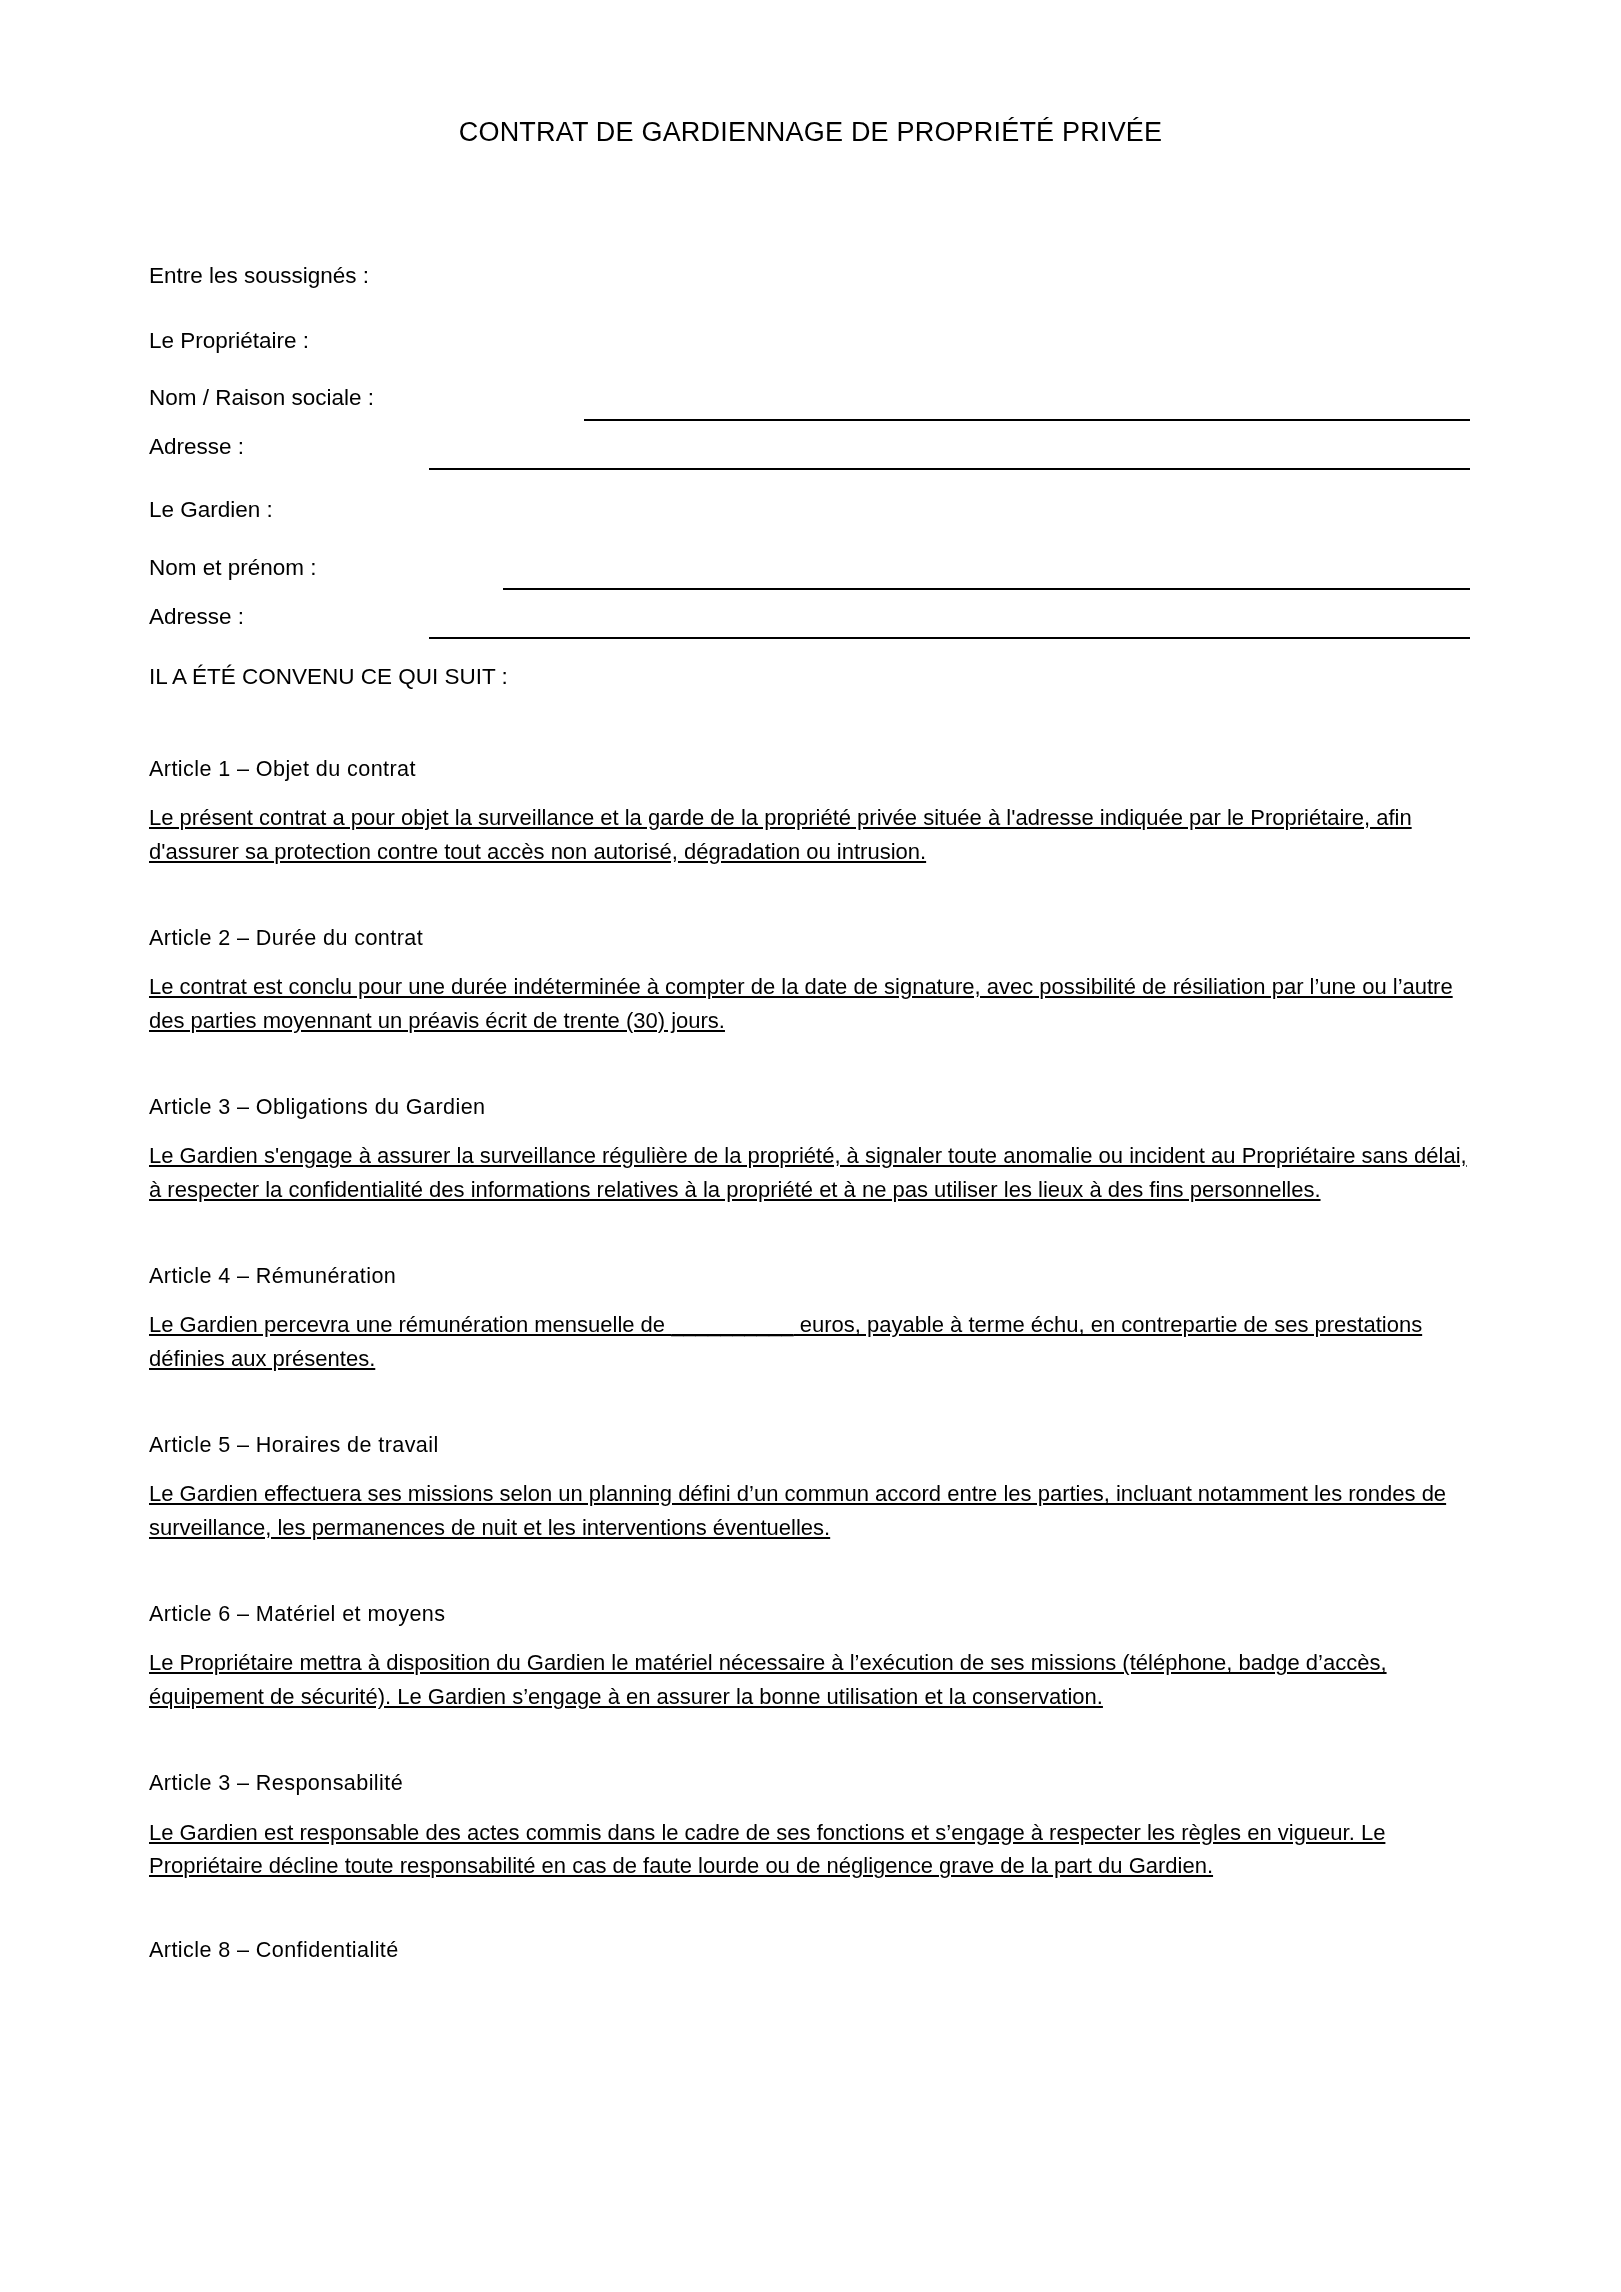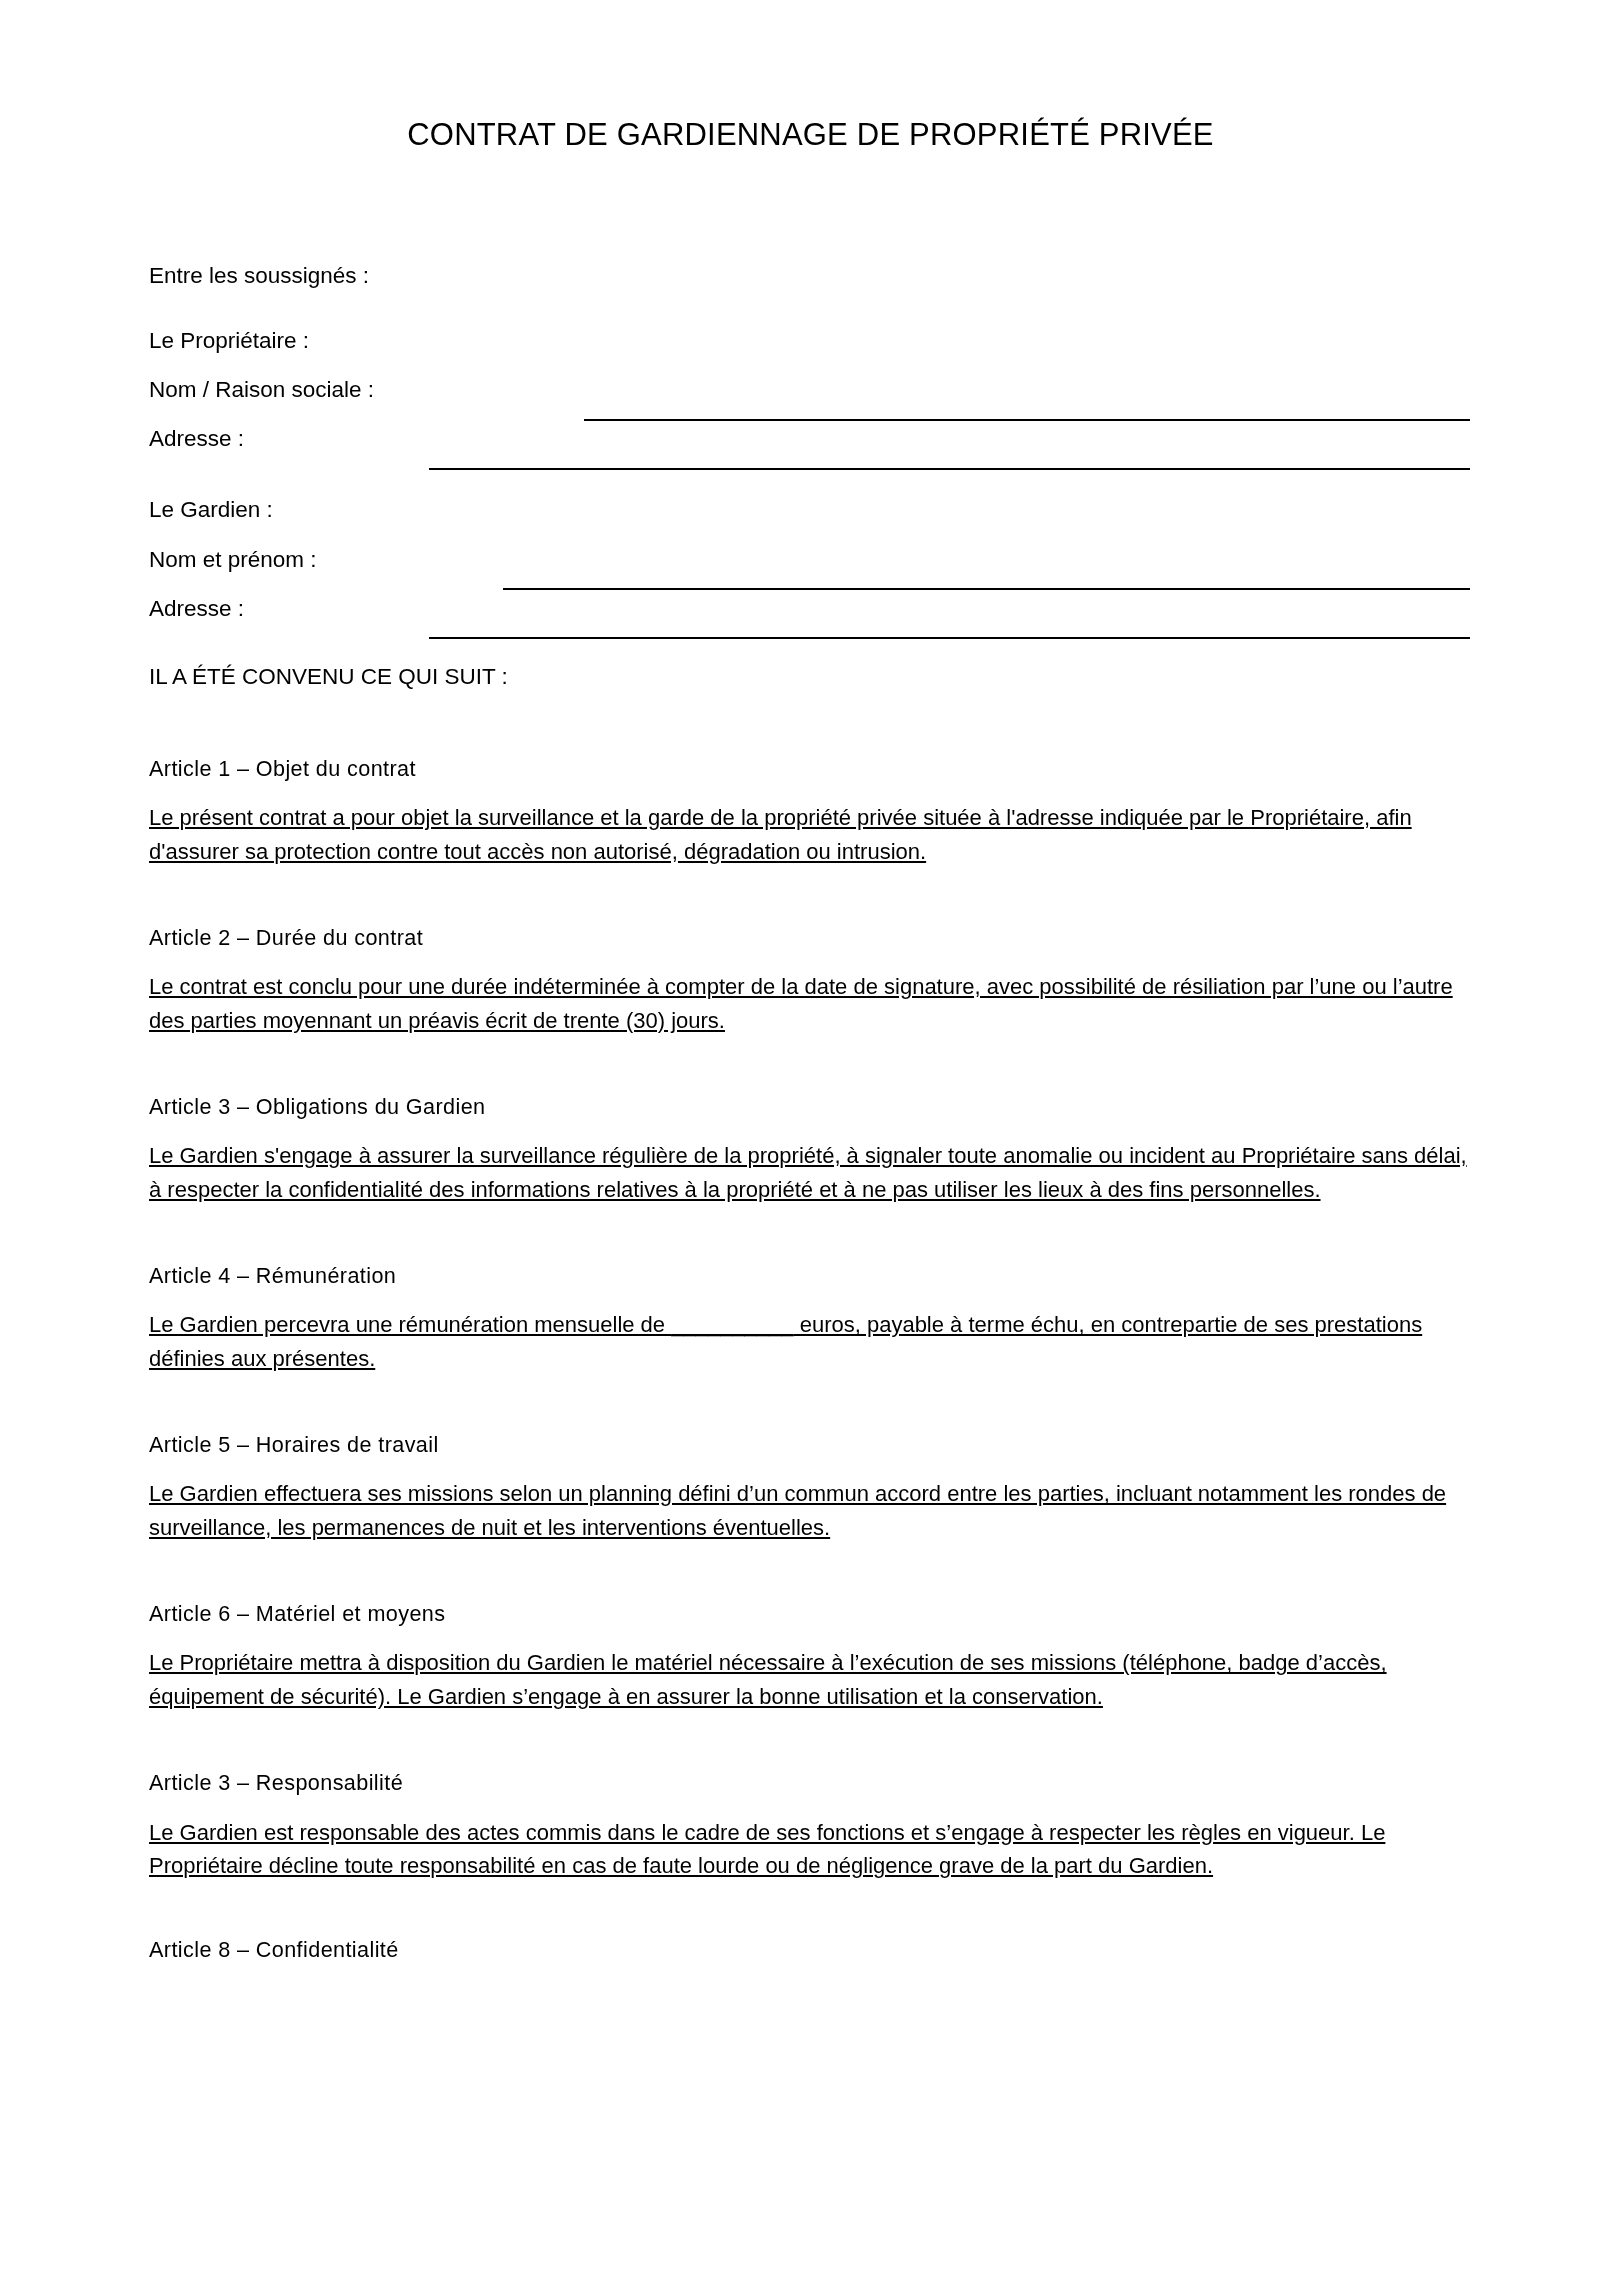--- a/index.html
+++ b/index.html
@@ -18,21 +18,21 @@
     background: #ffffff;
     box-sizing: border-box;
     overflow: hidden;
   }
   .doc-title {
     position: absolute;
     top: 116px;
     left: 0;
     width: 1621px;
     text-align: center;
-    font-size: 31px;
+    font-size: 27px;
     font-weight: 400;
     letter-spacing: 0.2px;
     line-height: 1.2;
   }
   .content {
     position: absolute;
     left: 149px;
     top: 241px;
     width: 1321px;
   }
@@ -50,21 +50,21 @@
     line-height: 1.0;
     margin-bottom: 27.4px;
   }
   .field-row {
     position: relative;
     height: 49px;
   }
   .field-label {
     position: absolute;
     left: 0;
-    top: 0;
+    top: 8px;
     font-size: 22.5px;
     line-height: 1.0;
     white-space: nowrap;
     text-align: right;
   }
   .field-rule {
     position: absolute;
     bottom: 7.8px;
     right: 0;
     height: 0;

